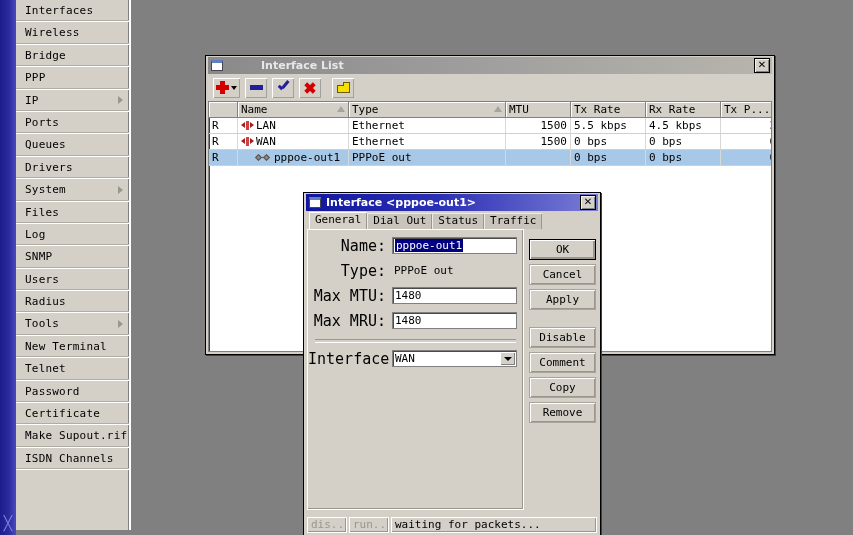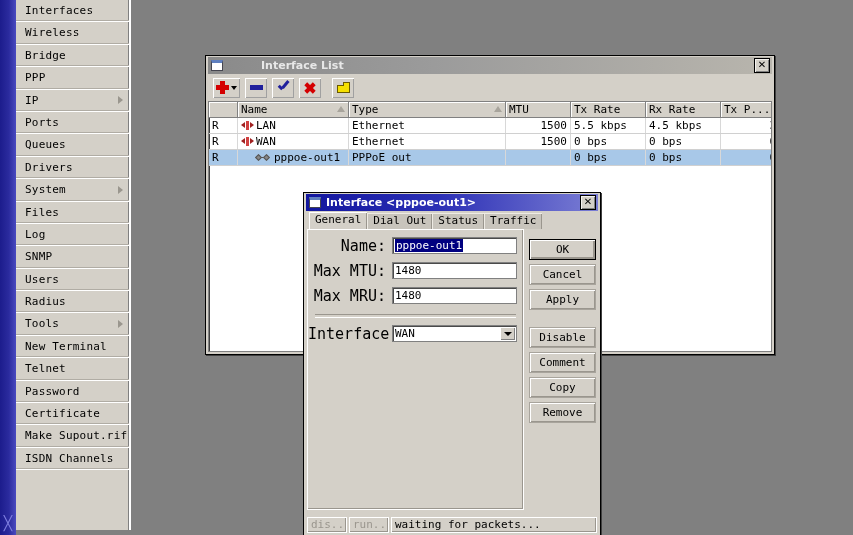--- a/index.html
+++ b/index.html
@@ -576,20 +576,24 @@
           <div class="tab">Status</div>
           <div class="tab">Traffic</div>
         </div>
 
       <div class="dlg-body">
         <div class="field-row">
           <div class="field-label">Name:</div>
           <div class="field-input"><span class="selhl">pppoe-out1</span></div>
         </div>
         <div class="field-row">
+          <div class="field-label">Type:</div>
+          <div class="field-static">PPPoE out</div>
+        </div>
+        <div class="field-row">
           <div class="field-label">Max MTU:</div>
           <div class="field-input">1480</div>
         </div>
         <div class="field-row">
           <div class="field-label">Max MRU:</div>
           <div class="field-input">1480</div>
         </div>
         <div class="hr-sep"></div>
         <div class="field-row">
           <div class="field-label">Interface:</div>

